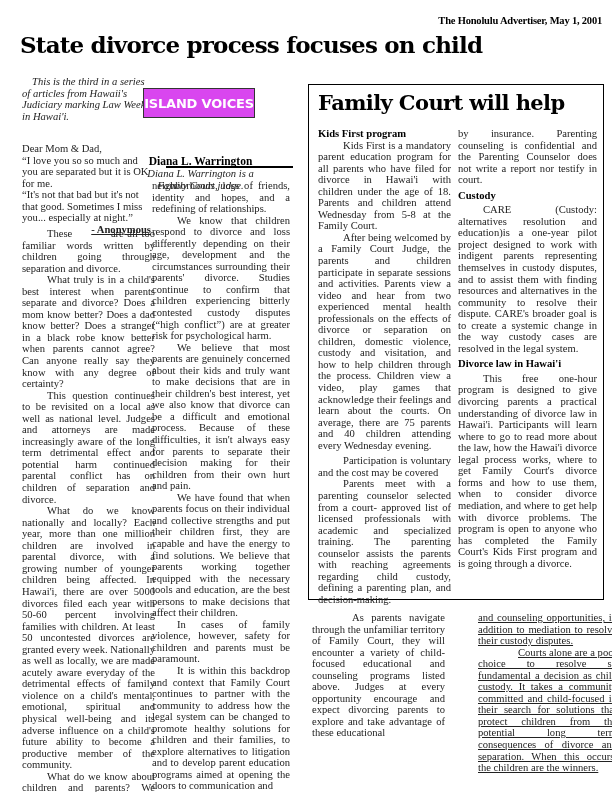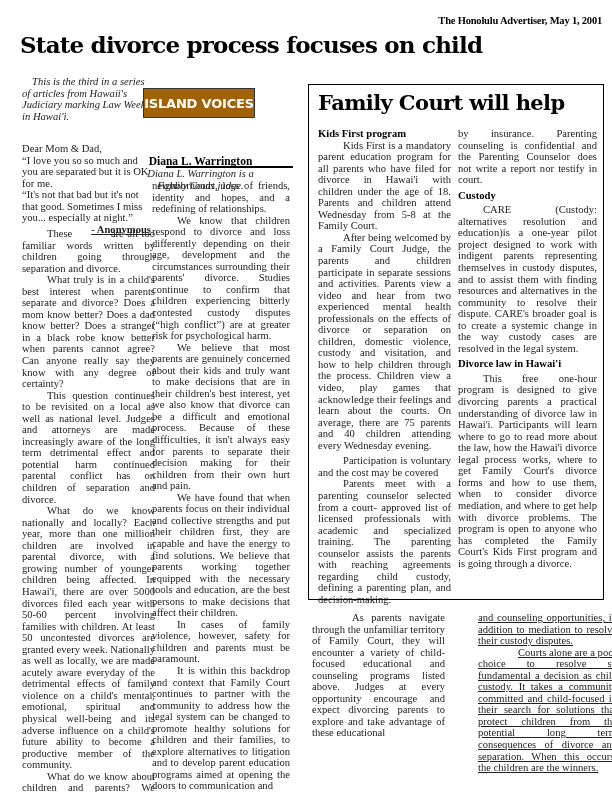--- a/index.html
+++ b/index.html
@@ -13,21 +13,21 @@
   .col { font-family:"Liberation Serif", serif; font-size:10.6px; line-height:11.55px;
          text-align:justify; hyphens:manual; color:#222; }
   .col p { margin:0; text-indent:25px; }
   .col p.noindent { text-indent:0; }
   .intro { left:22px; top:76px; width:133px; font-style:italic; text-align:left; }
   .intro p { text-indent:10px; }
   .letter { left:22px; top:143px; width:133px; text-align:left; }
   .letter p { text-indent:0; }
   .sig { text-align:right; font-weight:bold; padding-right:4px;text-decoration:underline; }
   .col1 { left:22px; top:228px; width:133px; }
-  .iv-box { left:143px; top:88px; width:112px; height:30px; background:#a16207;
+  .iv-box { left:143px; top:88px; width:112px; height:30px; background:#d946ef;
             border:1px solid #333; color:#fff; font-family:"DejaVu Sans", sans-serif;
             font-weight:bold; font-size:13px; letter-spacing:-0.2px;
             display:flex; align-items:center; justify-content:center; box-sizing:border-box; }
   .byline { left:143px; top:126px; width:115px; text-align:center;
             font-family:"Liberation Serif", serif; }
   .byline .name { font-weight:bold; font-size:11.5px; color:#000; line-height:14px;margin-top:28px; }
   .byline .desc { font-style:italic; font-size:10.6px; line-height:12px; color:#222; }
   .rule { left:166px; top:166px; width:127px; height:1.5px; background:#000; }
   .col2 { left:152px; top:180px; width:138px; }
   .sidebar { left:308px; top:84px; width:296px; height:516px; border:1.5px solid #000;

